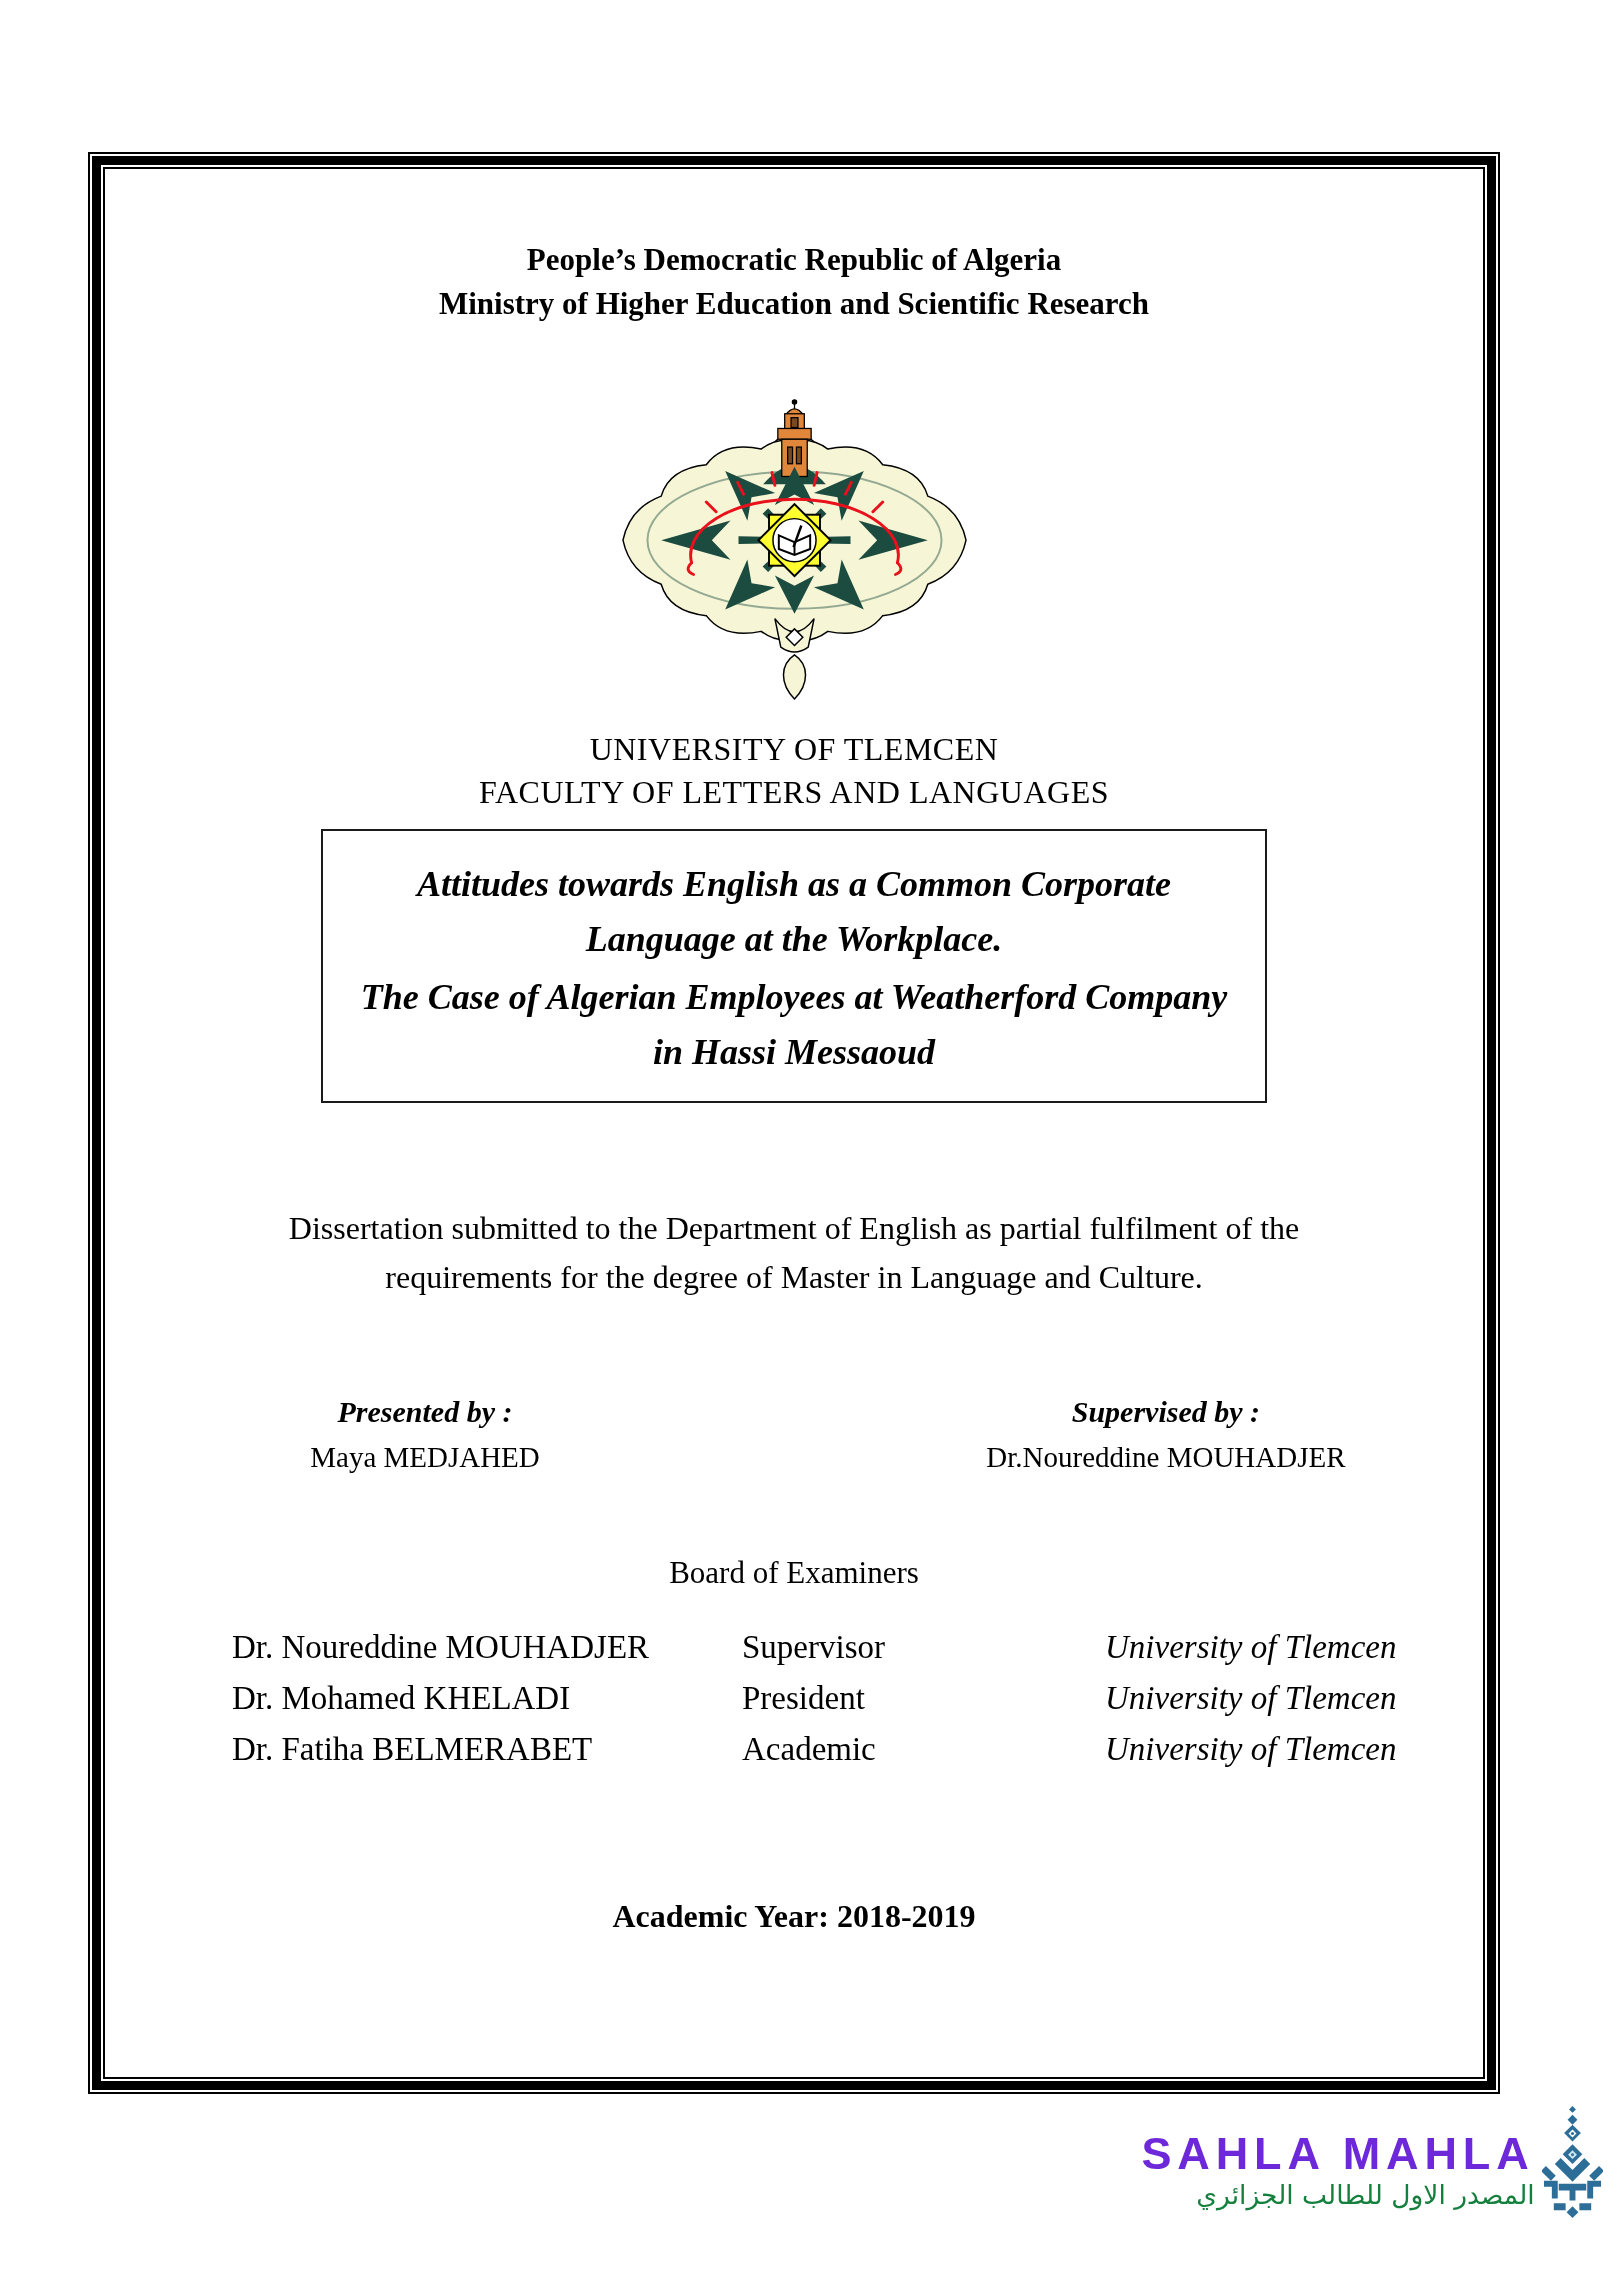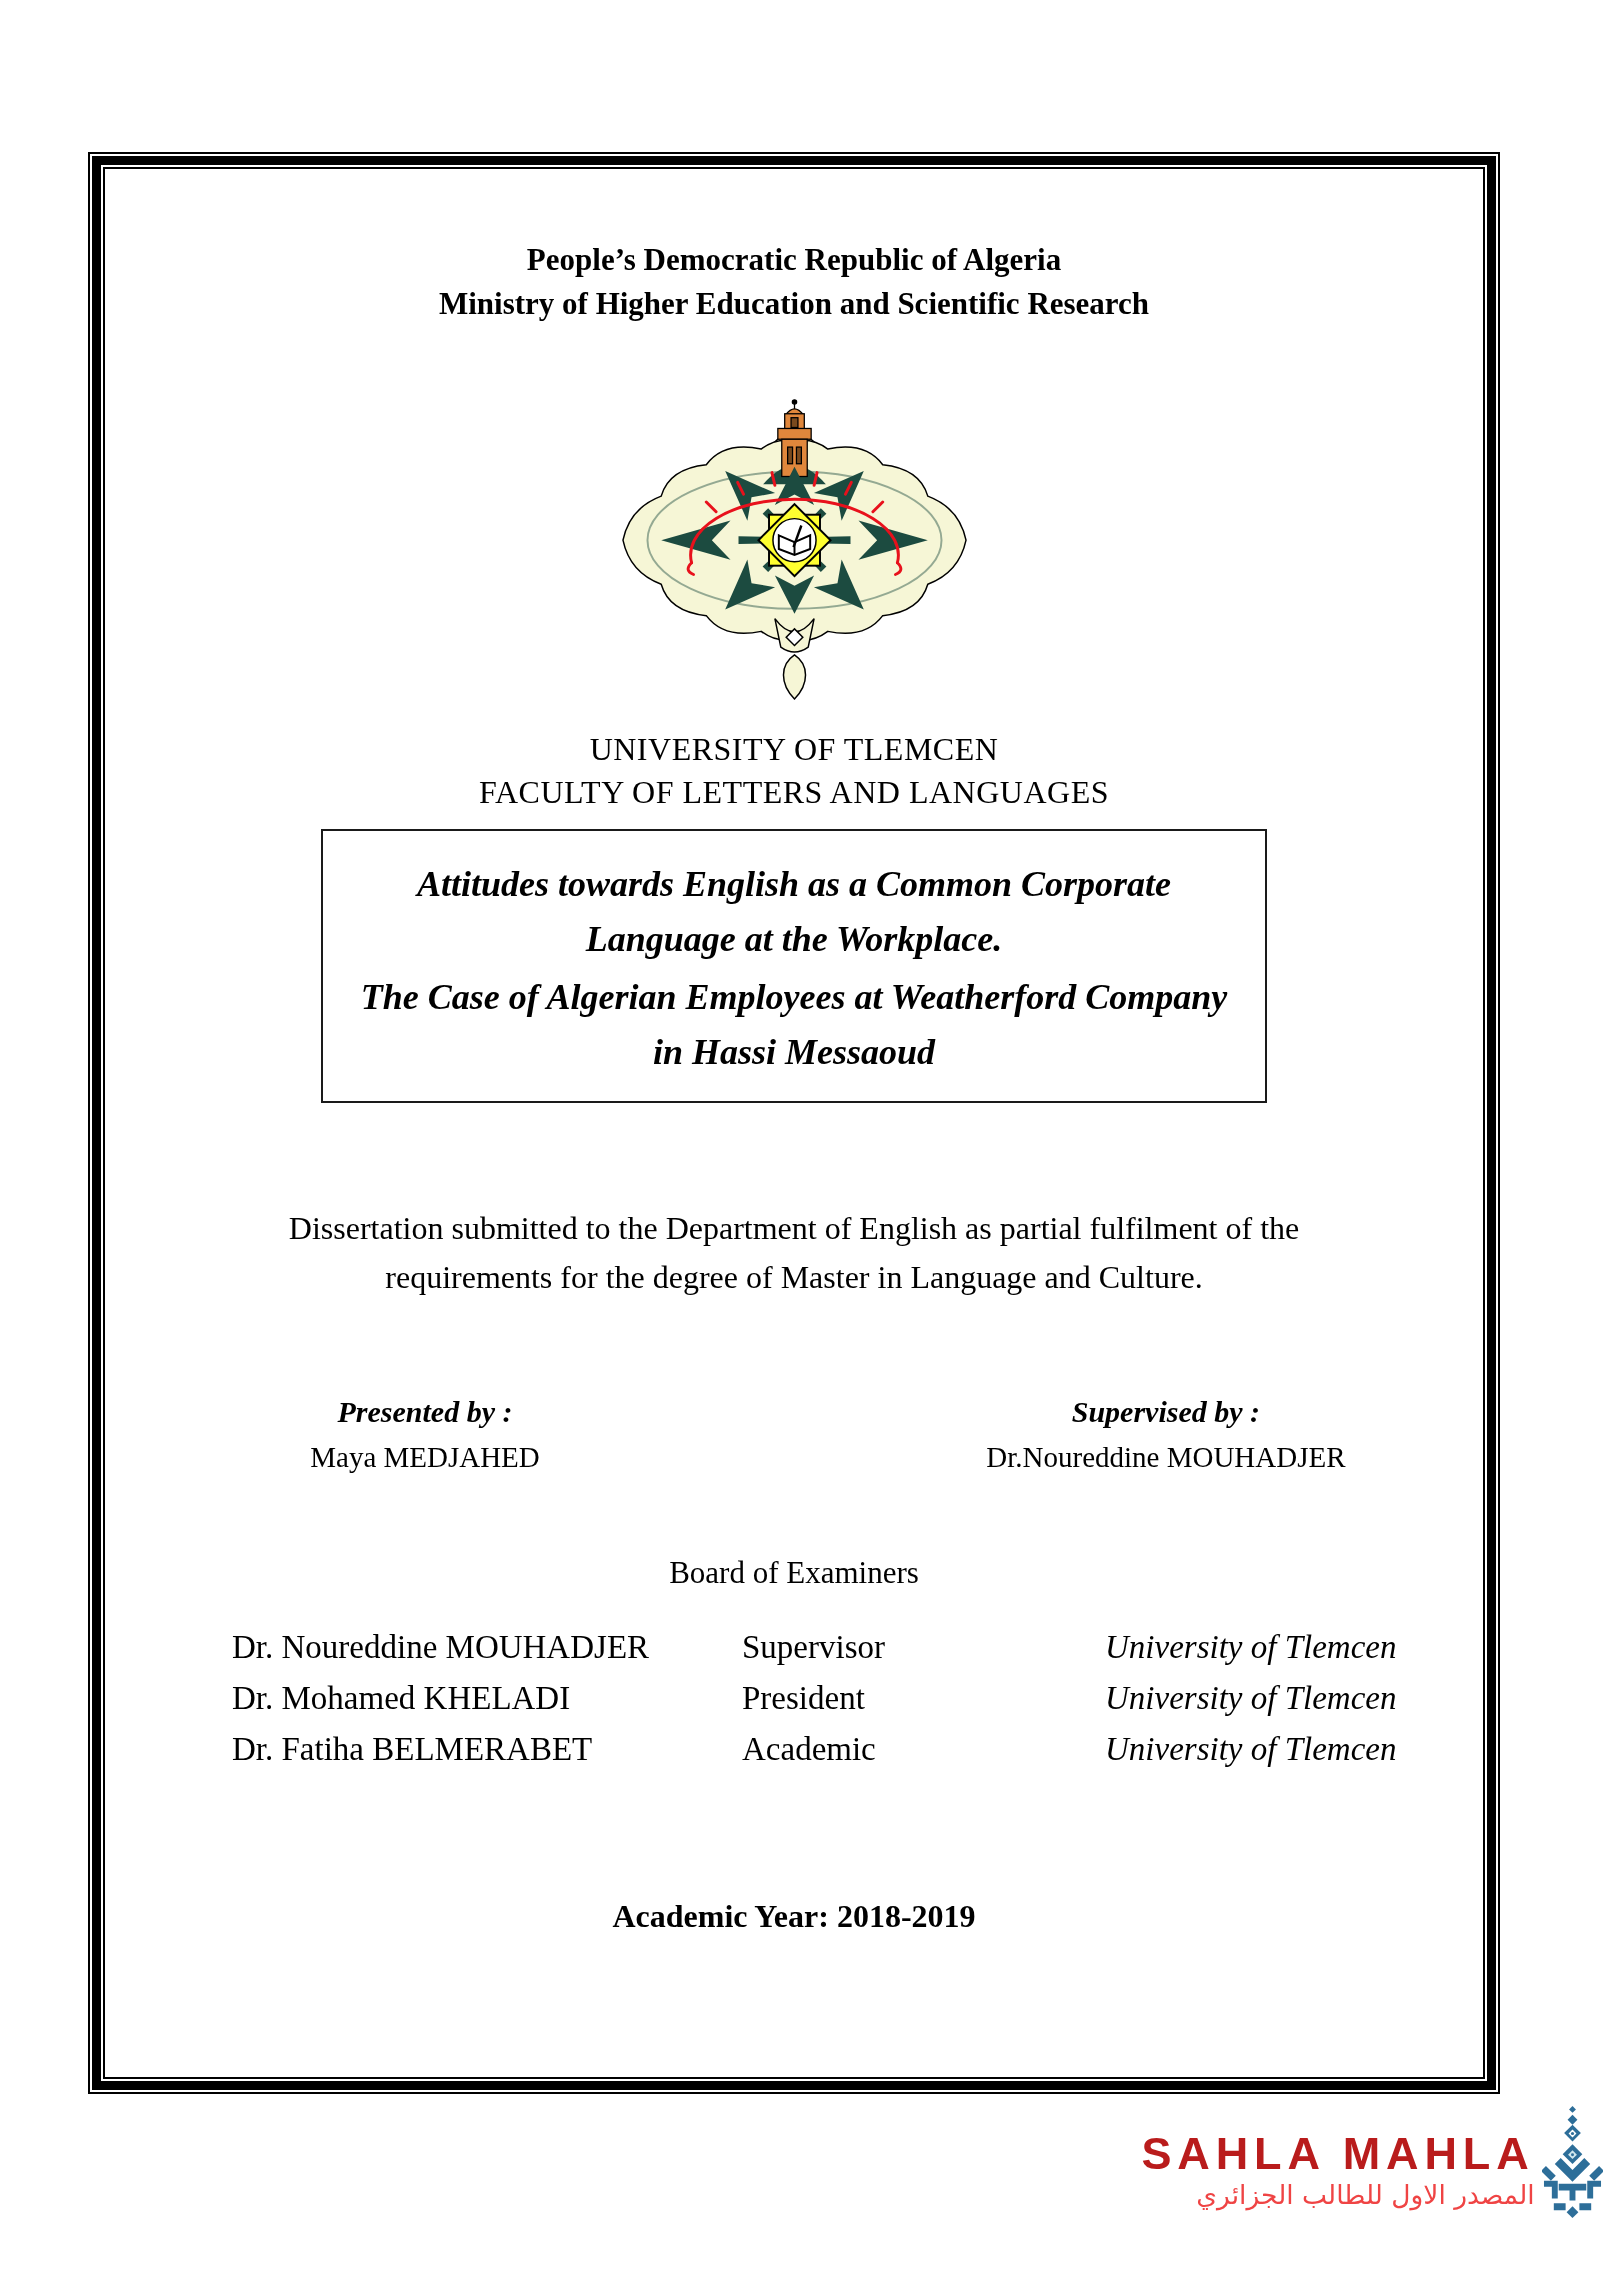--- a/index.html
+++ b/index.html
@@ -55,24 +55,24 @@
   .acad{margin-top:123px;font-size:32px;font-weight:bold;}
   
   .brand{
     position:absolute;top:2105px;right:17.6px;
     display:flex;align-items:flex-start;
     font-family:"Liberation Sans","DejaVu Sans",sans-serif;
   }
   .brand-text{text-align:right;margin-right:7.8px;}
   .brand-name{
     margin-top:25.5px;font-size:45px;font-weight:bold;
-    letter-spacing:5.9px;color:#b91c1c;line-height:1;white-space:nowrap;
+    letter-spacing:5.9px;color:#6d28d9;line-height:1;white-space:nowrap;
   }
   .brand-tagline{
-    margin-top:3.9px;font-size:26.5px;color:#ef4444;line-height:1.2;
+    margin-top:3.9px;font-size:26.5px;color:#15803d;line-height:1.2;
     font-family:"DejaVu Sans","Liberation Sans",sans-serif;
   }
 </style>
 </head>
 <body>
 
 <div class="page">
 
   <div class="frame-outer">
     <div class="frame-mid">

